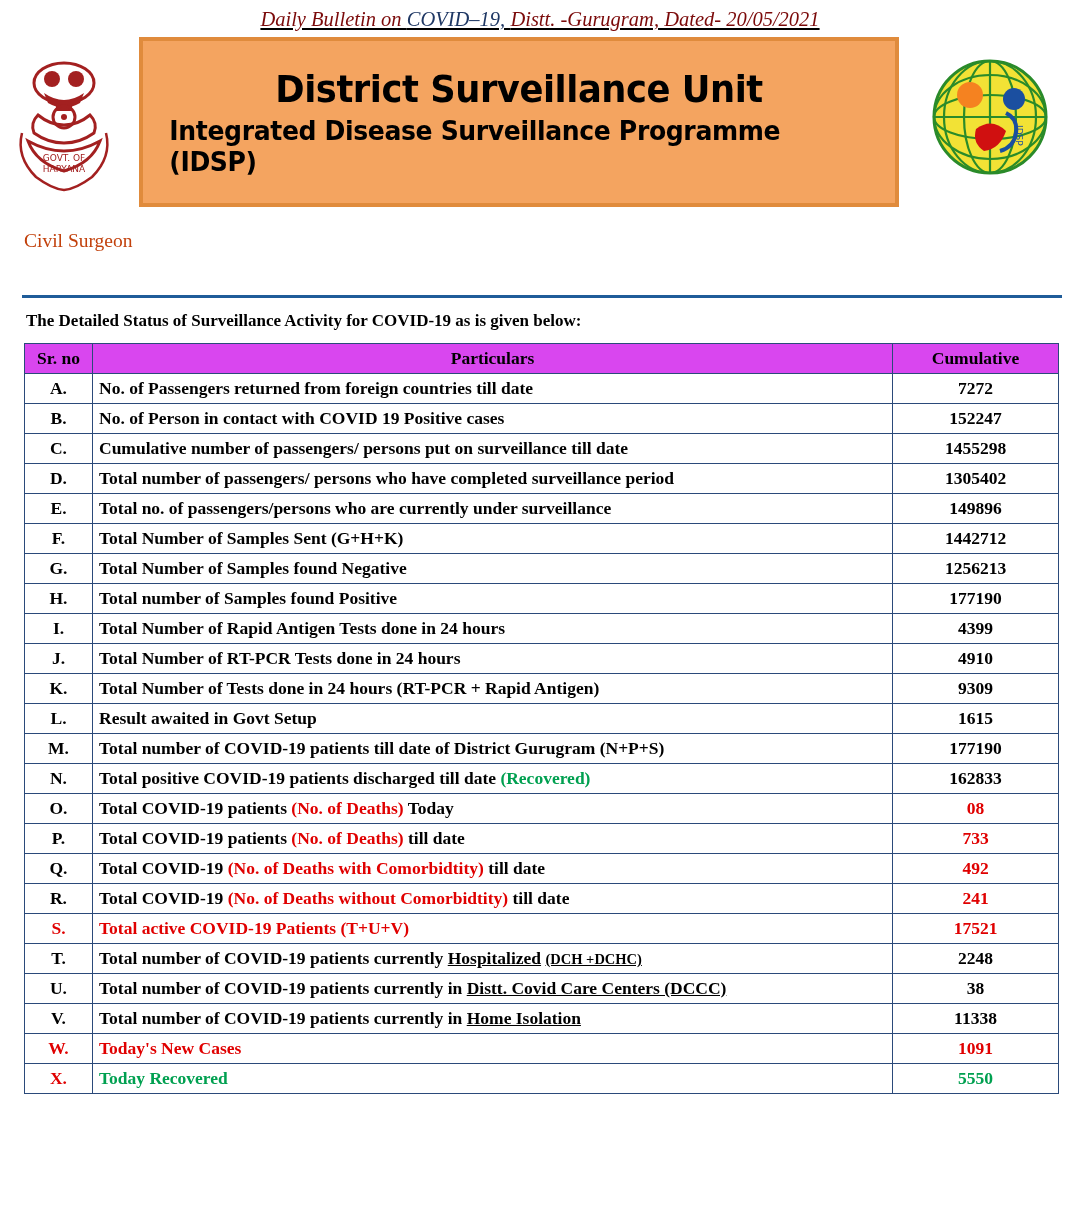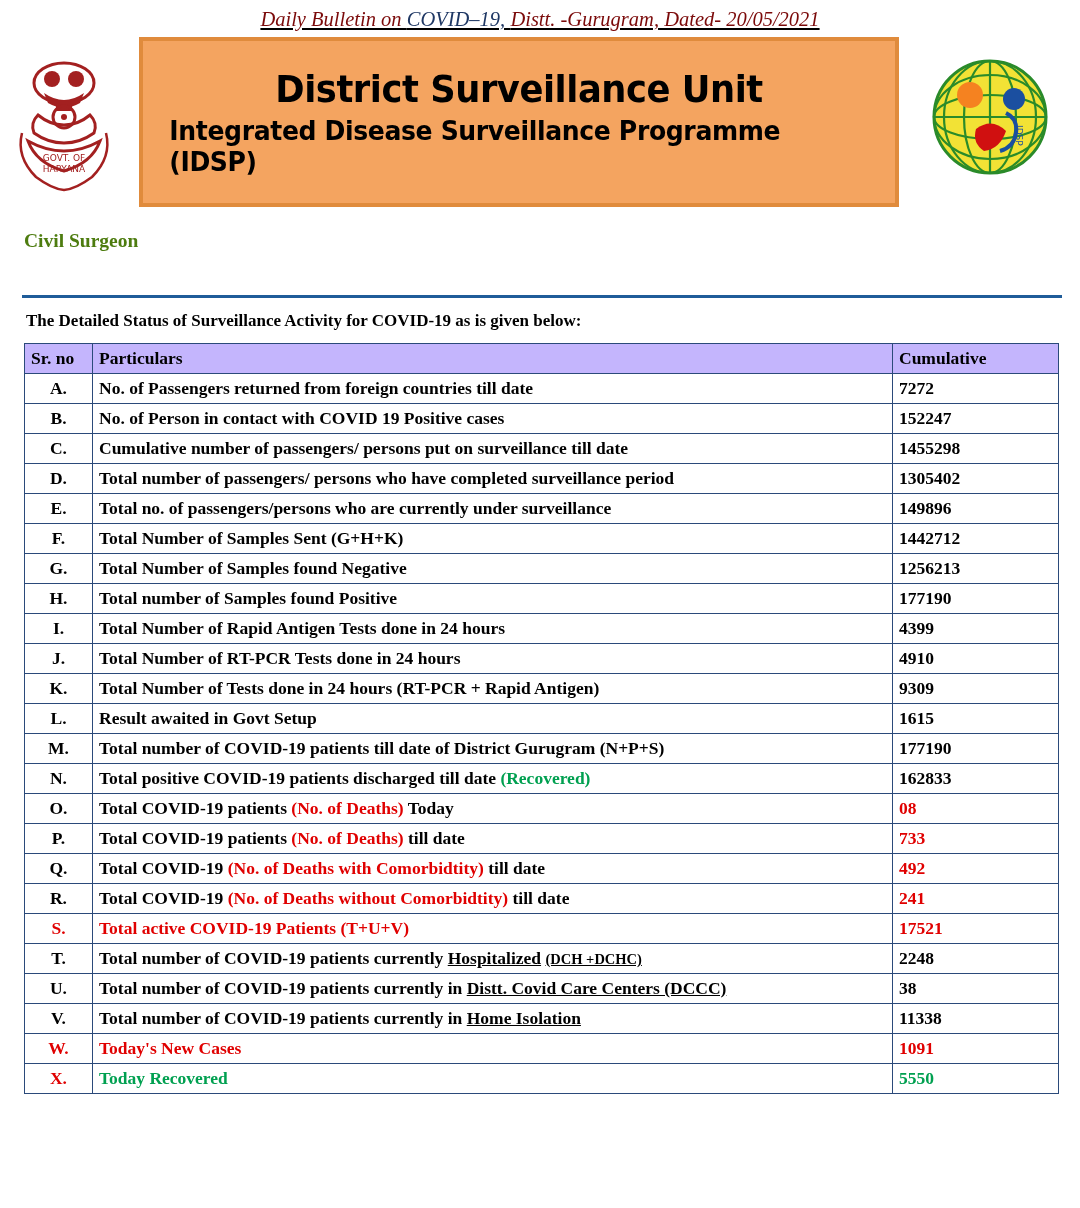--- a/index.html
+++ b/index.html
@@ -85,22 +85,22 @@
   .contact {
     position: relative;
     margin: 14px 0 0 0;
     height: 74px;
   }
   .contact-left {
     position: absolute;
     left: 24px;
     top: 0;
     font-size: 19.5px;
-    font-weight: bold;
-    color: #4d7c0f;
+    font-weight: normal;
+    color: #c2410c;
     line-height: 1.45;
     text-align: center;
   }
   .contact-email {
     position: absolute;
     left: 498px;
     top: 26px;
     font-size: 22px;
     font-weight: bold;
     color: #000000;
@@ -132,38 +132,39 @@
     width: 1034px;
     table-layout: fixed;
   }
   table.stats th, table.stats td {
     border: 1px solid #2b4a7a;
     font-size: 17.5px;
     font-weight: bold;
     padding: 4px 6px;
   }
   thead th {
-    background: #c4b5fd;
-    text-align: left;
+    background: #d946ef;
+    text-align: center;
     font-size: 18px;
     padding: 5px 4px;
   }
   col.c-sr { width: 68px; }
   col.c-part { width: 800px; }
   col.c-cum { width: 166px; }
 
   td.sr {
     text-align: center;
     width: 68px;
   }
   td.part {
     text-align: left;
     padding-left: 14px;
   }
   td.cum {
+    text-align: center;
   }
   .red { color: #e00000; }
   .green { color: #00a050; }
   .u { text-decoration: underline; }
   .small { font-size: 14.5px; }
 </style>
 </head>
 <body>
 
 <div class="bulletin-line">

